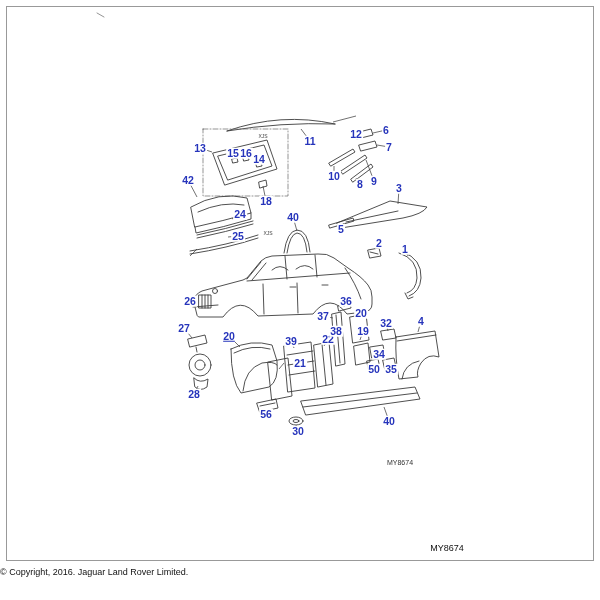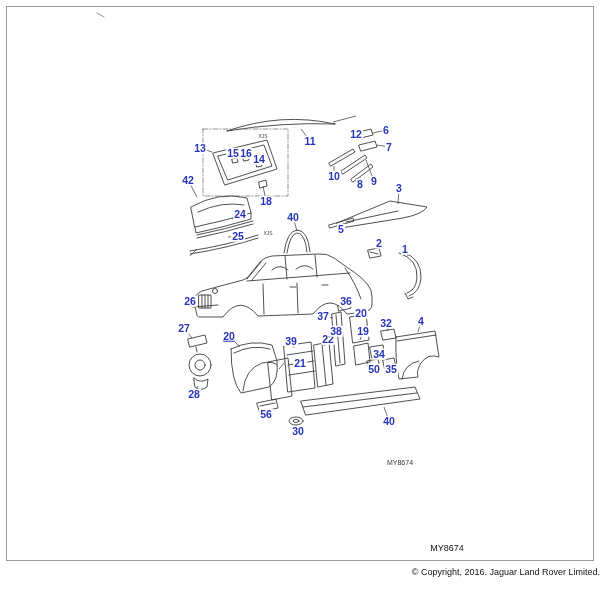--- a/index.html
+++ b/index.html
@@ -26,21 +26,21 @@
   }
   .inline-code{
     position:absolute;left:375px;top:459px;width:50px;text-align:center;
     font-size:7px;color:#333;
   }
   .corner-code{
     position:absolute;left:421px;top:543px;width:52px;text-align:center;
     font-size:9px;color:#111;
   }
   .copyright{
-    position:absolute;left:0;top:567px;width:600px;text-align:right;
+    position:absolute;left:0;top:567px;width:600px;text-align:left;
     font-size:9px;color:#111;
   }
 </style>
 </head>
 <body>
 
 <div class="frame"></div>
 
 <svg class="layer" id="art" width="600" height="600" viewBox="0 0 600 600">
   <g fill="none" stroke="#3c3c3c" stroke-width="0.9" stroke-linecap="round" stroke-linejoin="round">

